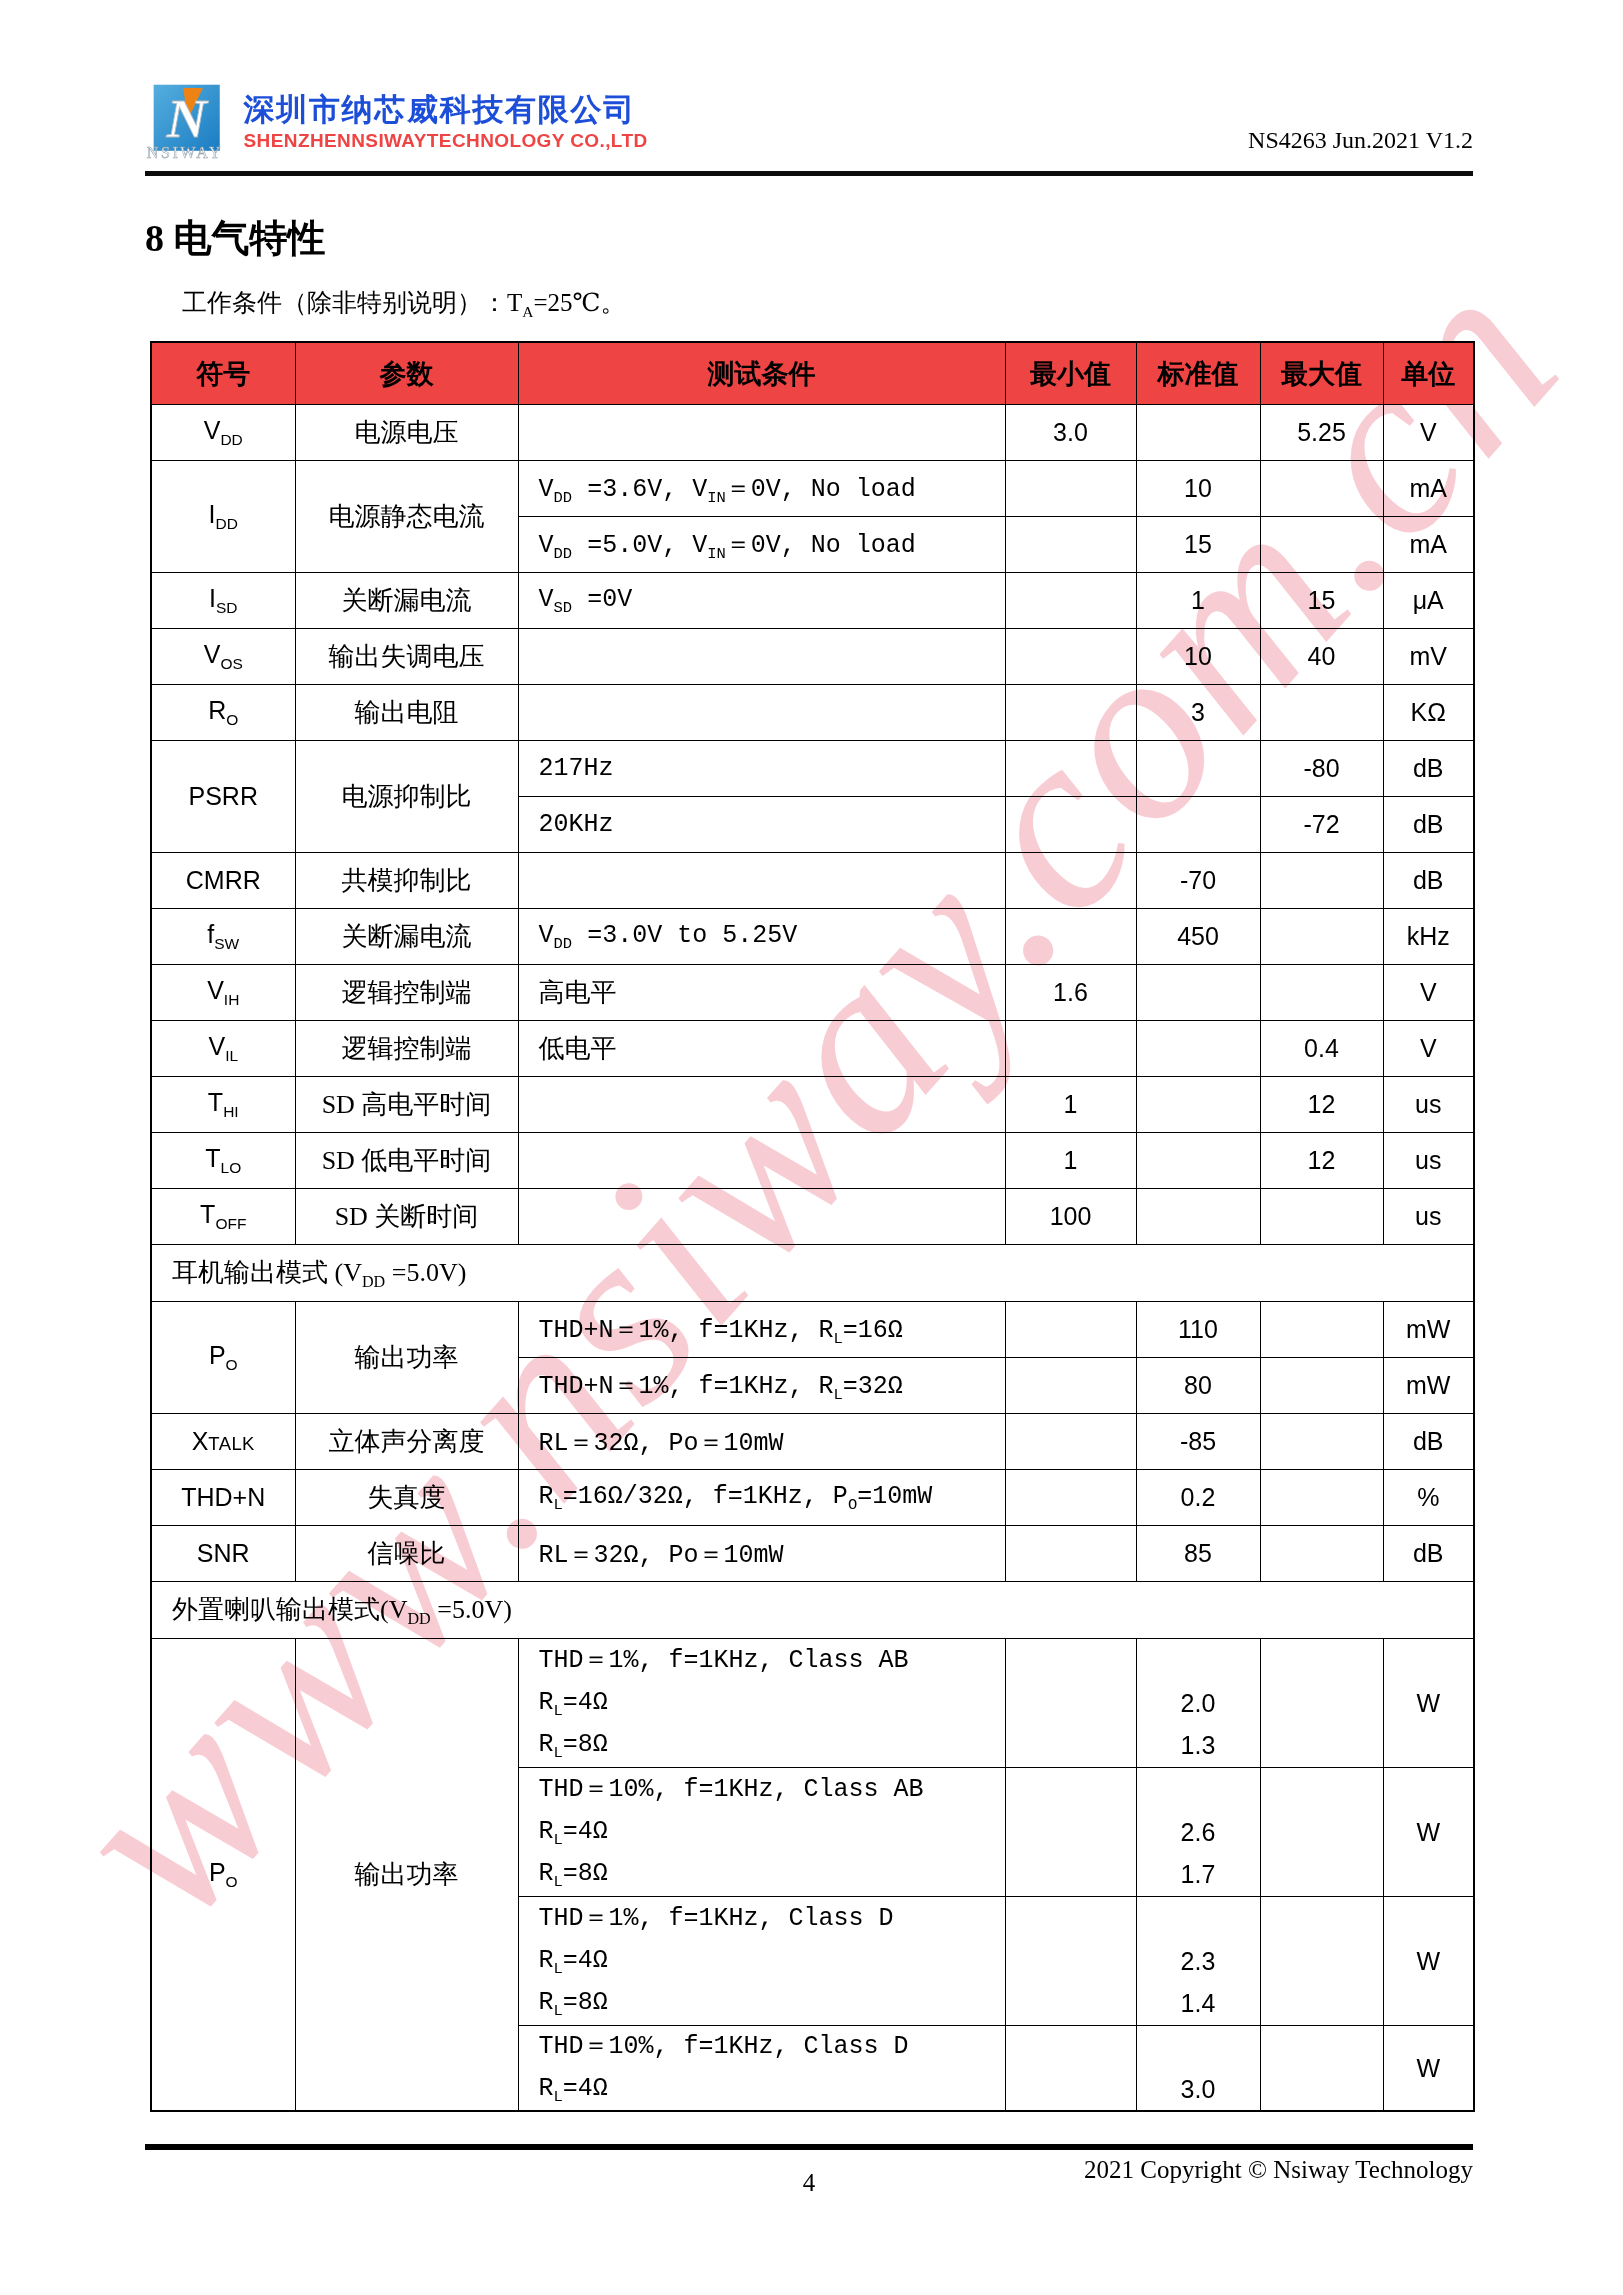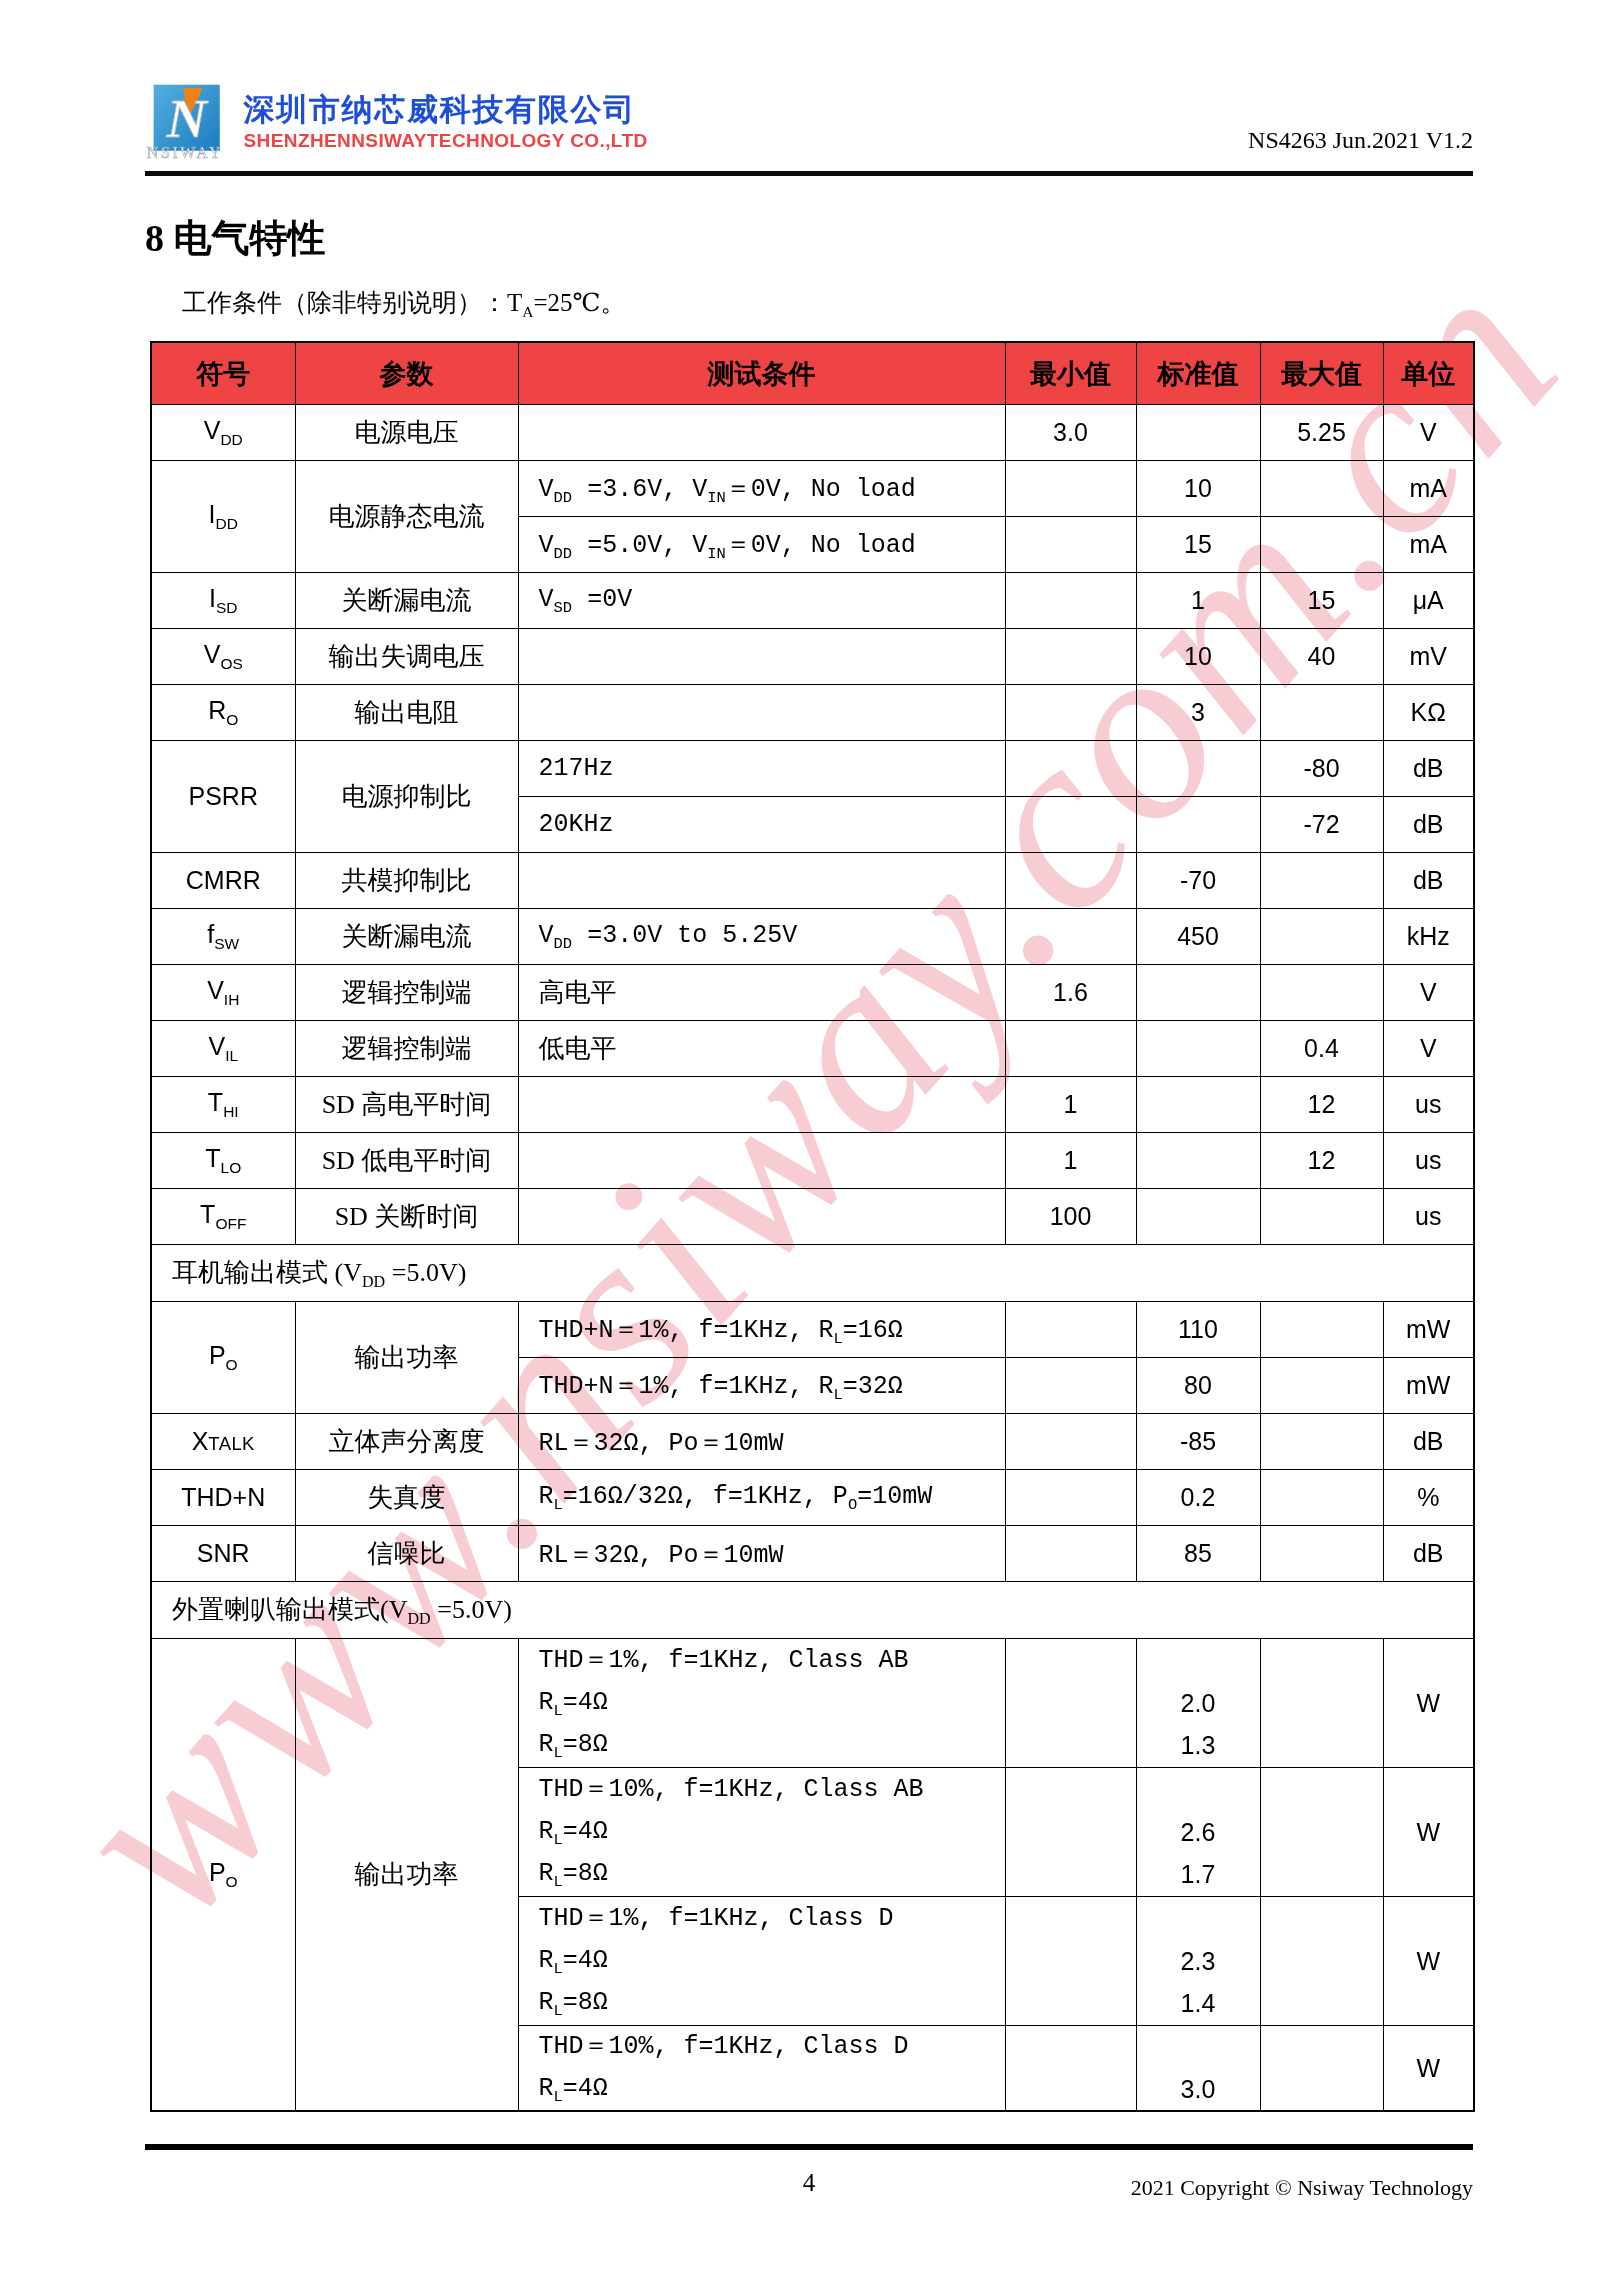--- a/index.html
+++ b/index.html
@@ -38,21 +38,21 @@
   td.condcn{font-family:"Liberation Serif","DejaVu Serif",serif;font-size:26px;}
   tr.section td{text-align:left;padding-left:20px;font-size:26px;
                 font-family:"Liberation Serif","DejaVu Serif",serif;}
   .lines div{line-height:42px;height:42px;}
   sub{font-size:.62em;}
   .sc{font-size:.74em;letter-spacing:0.4px;}
   
   .footer-rule{height:6px;background:#000;margin:32px 150px 0 145px;}
   .ftr{position:relative;margin:0 150px 0 145px;height:59px;}
   .pagenum{position:absolute;left:0;right:0;text-align:center;top:18.6px;font-size:25px;}
-  .copyright{position:absolute;right:0;top:25px;font-size:22px;}
+  .copyright{position:absolute;right:0;top:6px;font-size:25px;}
 </style>
 </head>
 <body>
 
 <div class="page">
 
   <div class="watermark">www.nsiway.com.cn</div>
 
   <div class="content">
     <div class="hdr">

